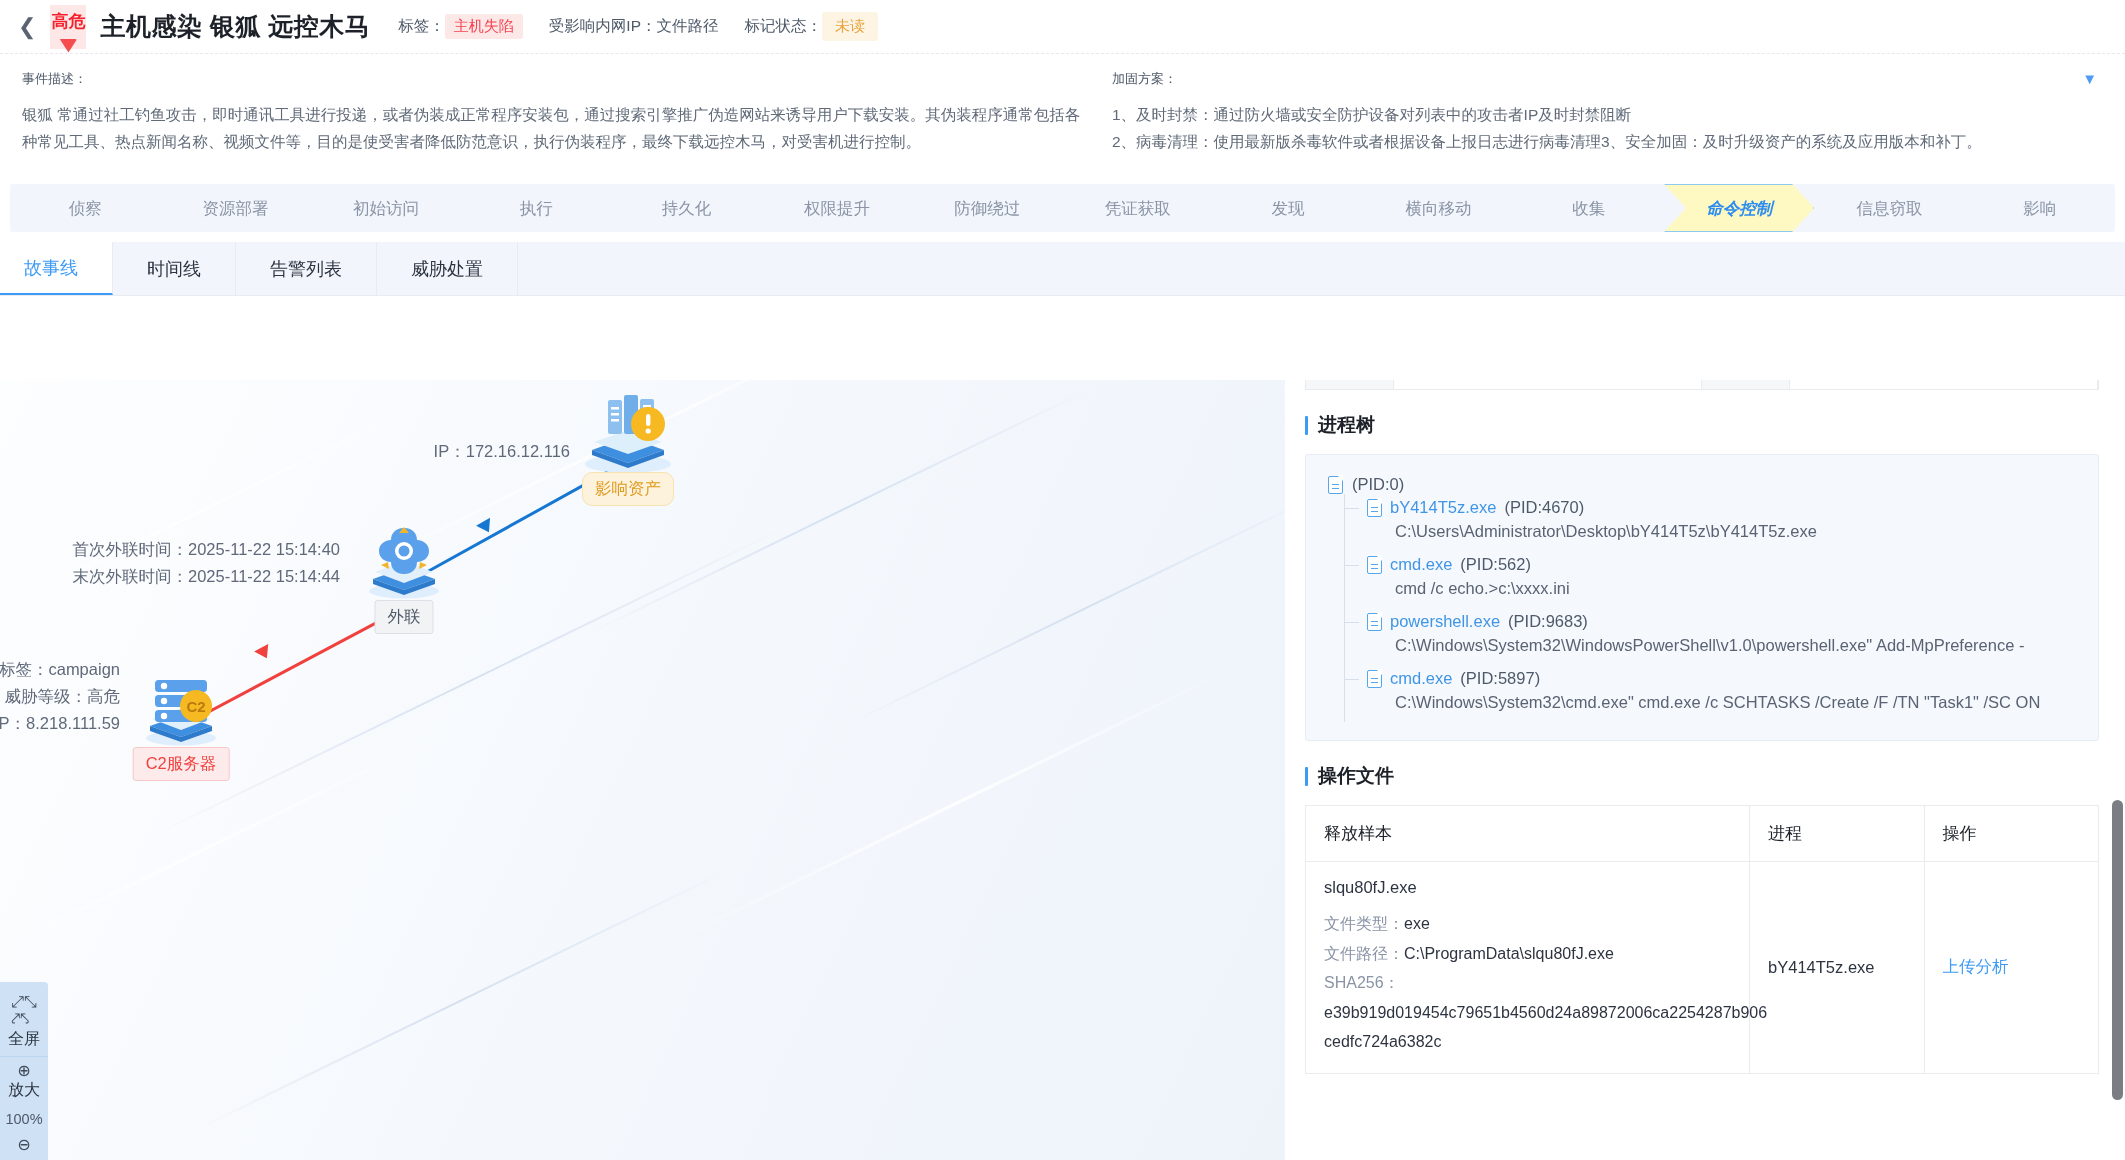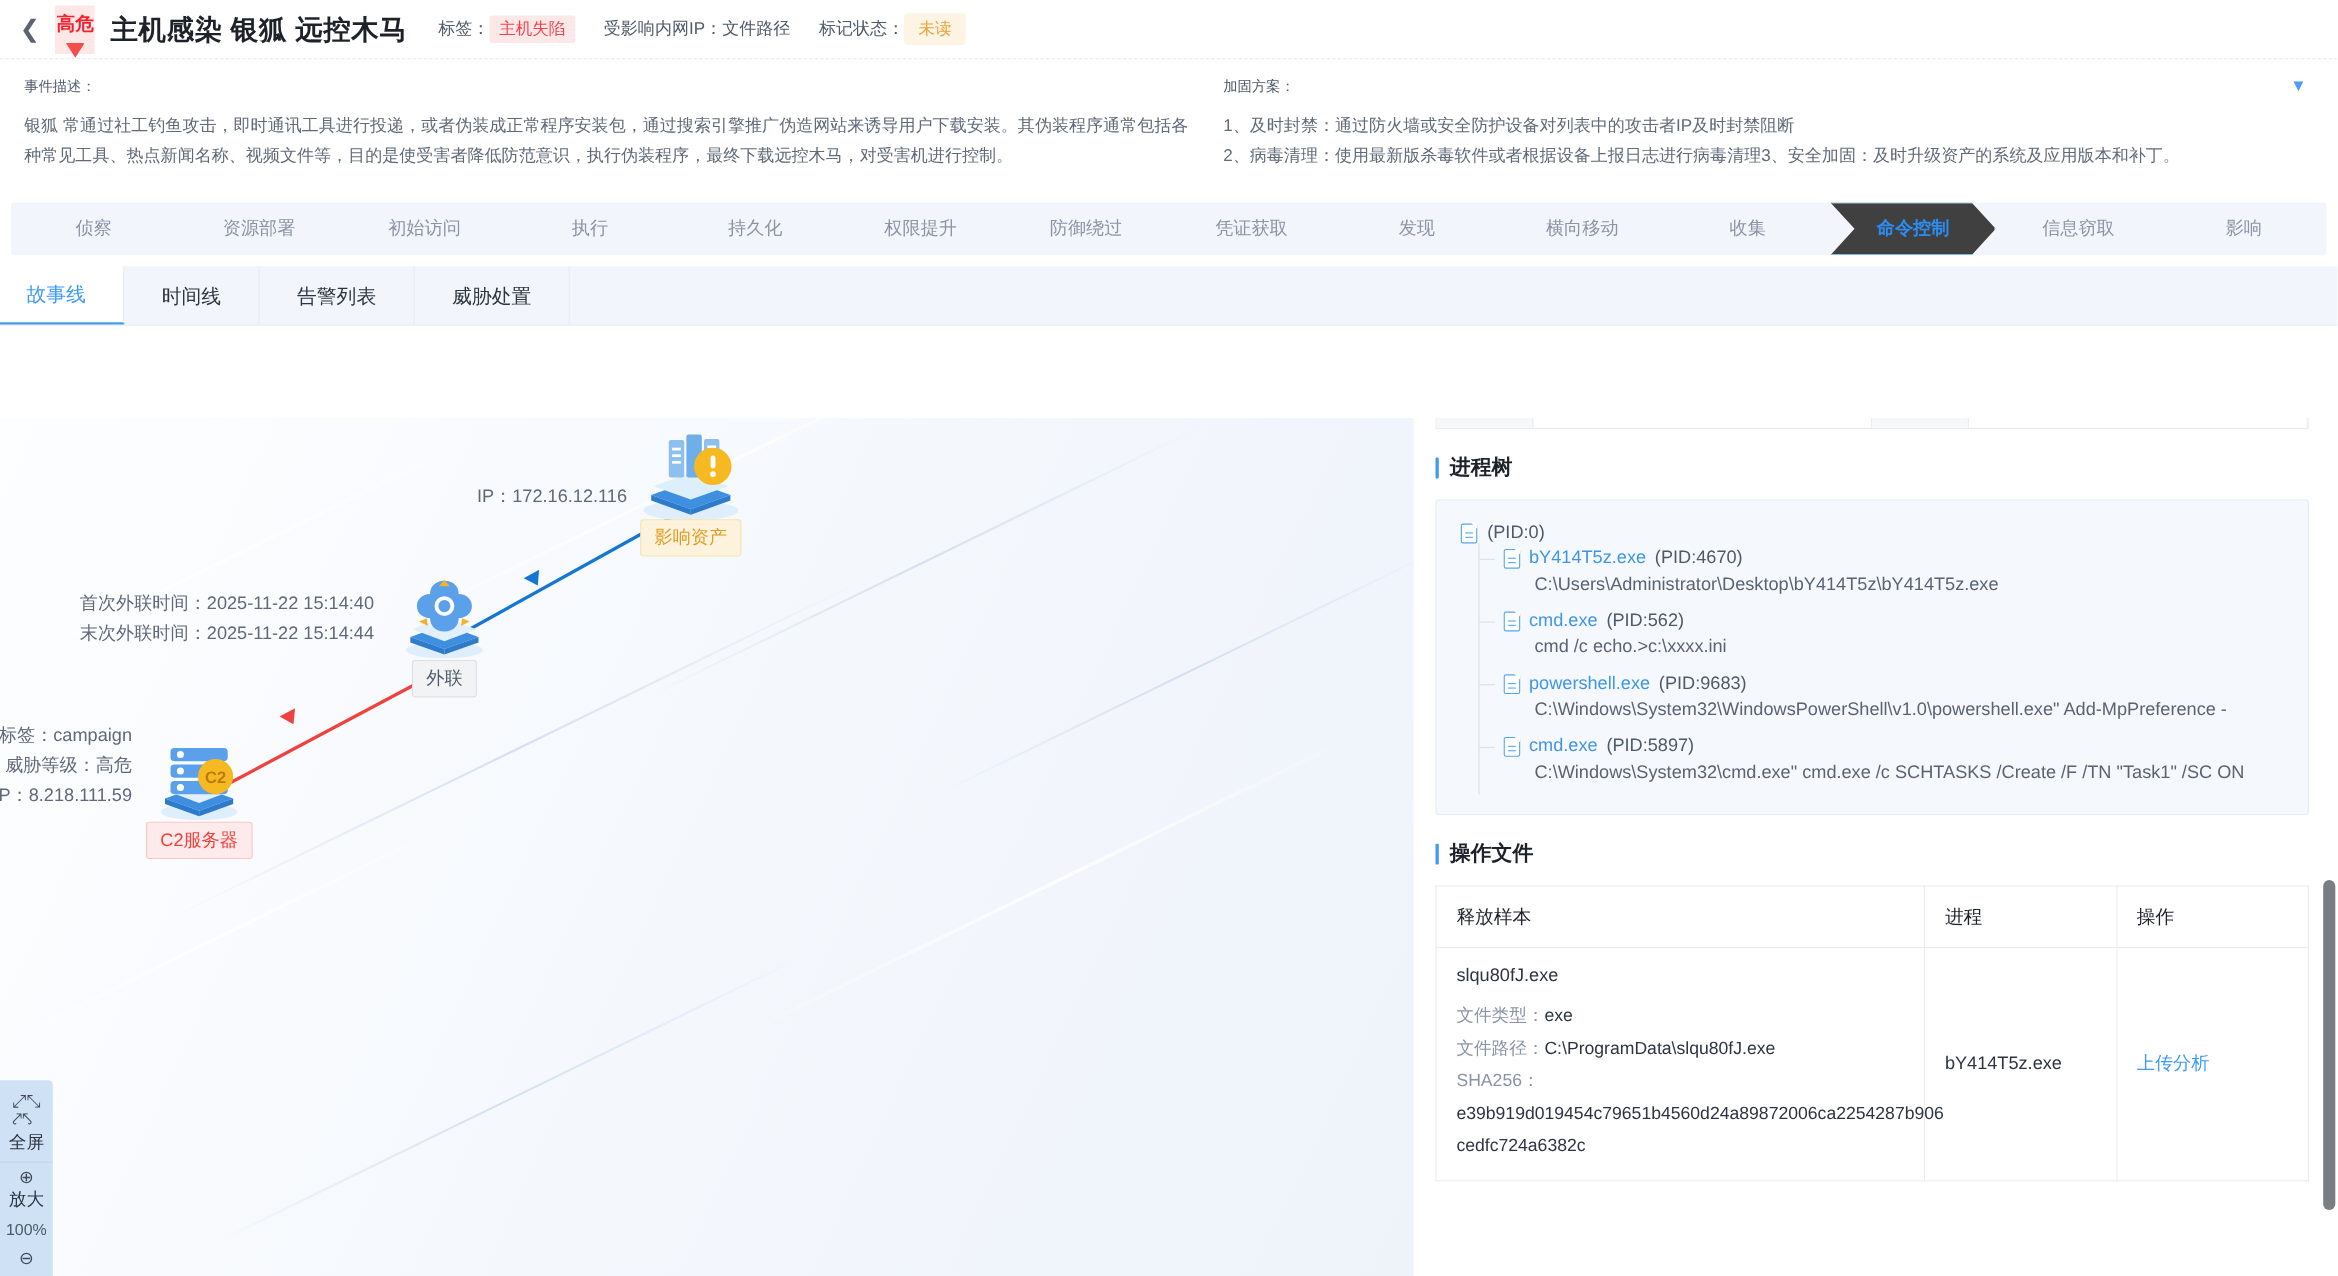--- a/index.html
+++ b/index.html
@@ -76,23 +76,24 @@
     height: 48px; margin: 2px 10px 0 10px;
     background: #f2f5fb; border-radius: 3px;
     display: flex; align-items: flex-end; position: relative;
   }
   .tactic {
     flex: 1; text-align: center; font-size: 16.5px;
     color: #8a94a6; position: relative; cursor: pointer;
     line-height: 48px; white-space: nowrap;
   }
   .tactic.active {
-    color: #2d8cf0; font-weight: 700; background: #404040;
+    color: #2d8cf0; font-weight: 700; background: #fef9c3;
     clip-path: polygon(0 0, calc(100% - 22px) 0, 100% 50%, calc(100% - 22px) 100%, 0 100%, 22px 50%);
     border: none;
+    font-style: italic;
   }
   .tactic.active::before {
     content: ""; position: absolute; inset: 0;
     border: 1.5px solid #8fc9f0;
     clip-path: polygon(0 0, calc(100% - 22px) 0, 100% 50%, calc(100% - 22px) 100%, 0 100%, 22px 50%);
     pointer-events: none;
   }
 
   
   .tabs {
@@ -342,21 +343,21 @@
         <rect x="44" y="5" width="14" height="39" rx="2" fill="#6faee8"></rect>
         <rect x="60" y="9" width="14" height="35" rx="2" fill="#8dc0ee"></rect>
         <rect x="31" y="17" width="8" height="2.5" fill="#fff"></rect>
         <rect x="31" y="23" width="8" height="2.5" fill="#fff"></rect>
         <rect x="31" y="29" width="8" height="2.5" fill="#fff"></rect>
         <rect x="63" y="15" width="8" height="2.5" fill="#fff"></rect>
         <circle cx="68" cy="34" r="17" fill="#f6b921"></circle>
         <rect x="66" y="24" width="4.4" height="12" rx="2.2" fill="#fff"></rect>
         <circle cx="68.2" cy="41" r="2.6" fill="#fff"></circle>
       </svg>
-      <div class="node-caption cap-amber" style="top:82px;">影响资产</div>
+      <div class="node-caption cap-amber" style="top:82px;border-radius:10px;">影响资产</div>
     </div>
     <div class="node-info" style="left:70px; top:57px; width:500px;">IP：172.16.12.116</div>
 
     <div class="node" style="left:365px; top:145px;">
       <svg width="78" height="78" viewBox="0 0 78 78">
         <ellipse cx="39" cy="66" rx="35" ry="7.5" fill="#dfeefc"></ellipse>
         <path d="M8 54 L39 43 L70 54 L39 65 Z" fill="#3f8fe0"></path>
         <path d="M8 54 L39 65 L39 70 L8 59 Z" fill="#2f7bcb"></path>
         <path d="M70 54 L39 65 L39 70 L70 59 Z" fill="#2f7bcb"></path>
         <path d="M10 47 L39 36 L68 47 L39 58 Z" fill="#e2f0fc"></path>

